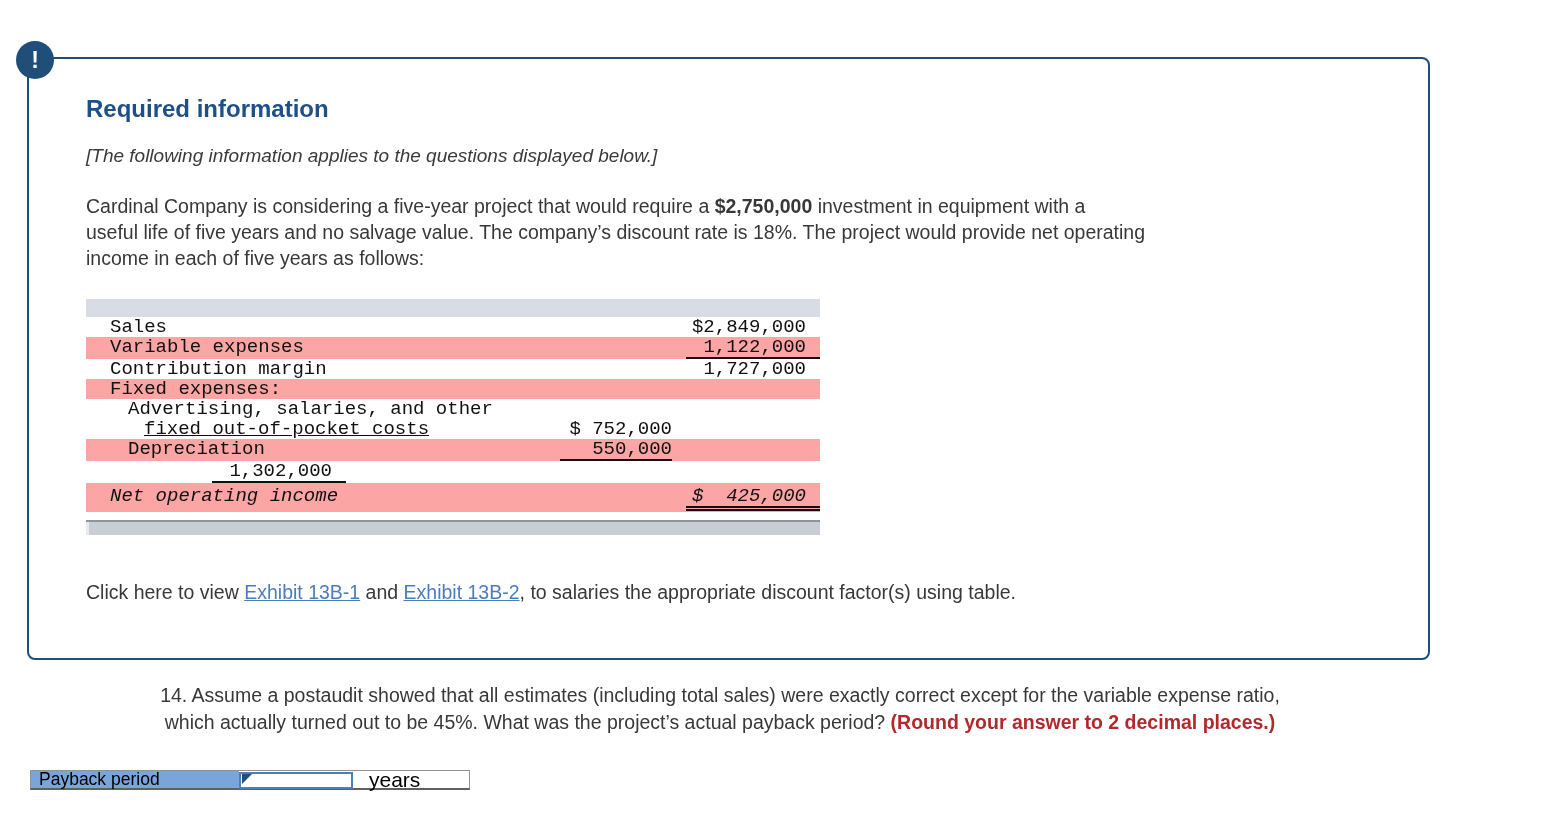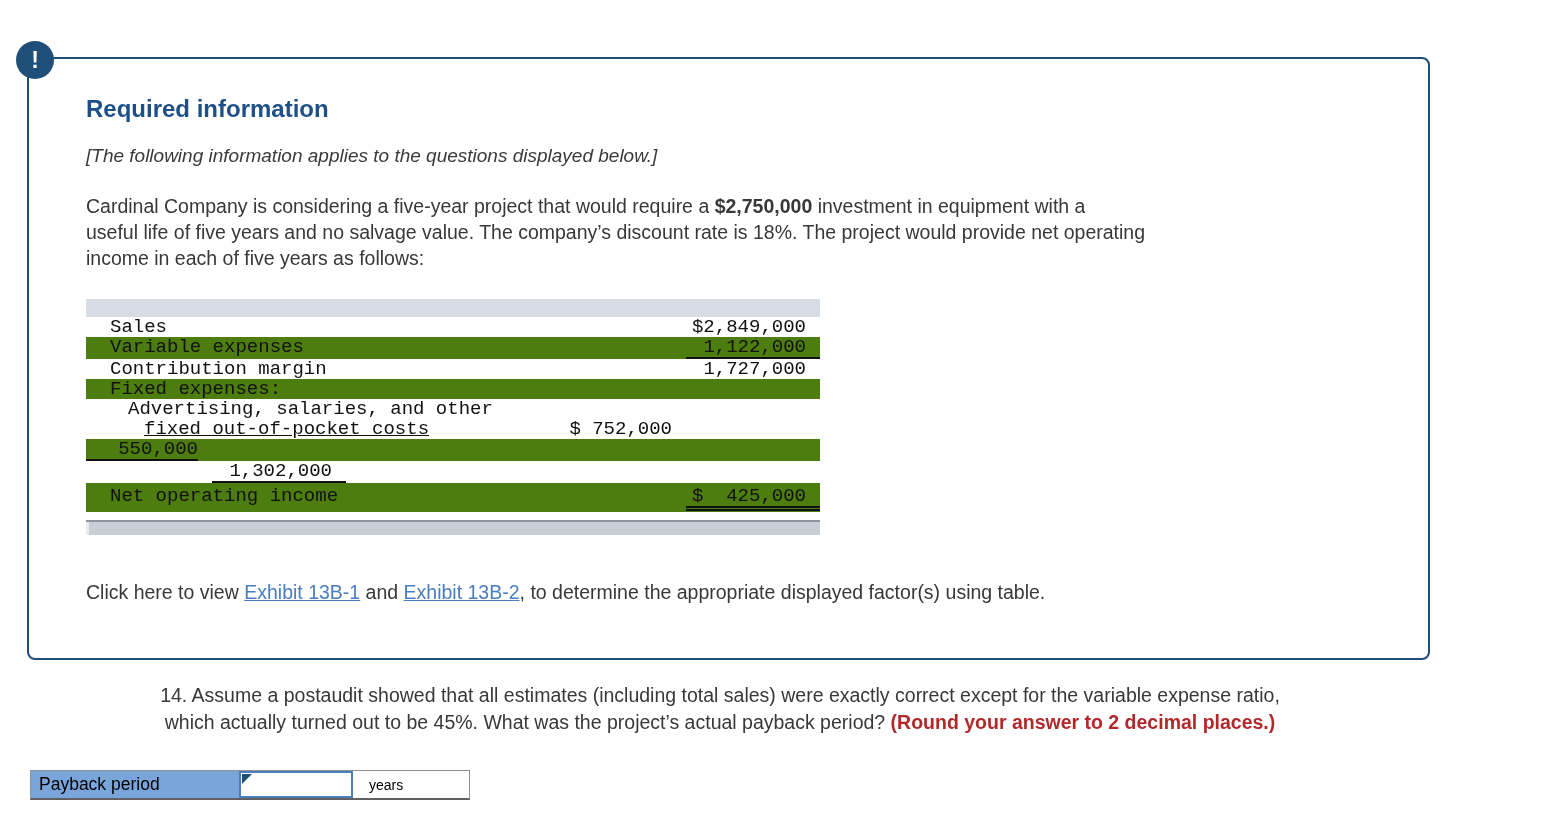--- a/index.html
+++ b/index.html
@@ -24,22 +24,22 @@
   }
   .req-heading { margin:0; font-size:24px; font-weight:bold; color:#1e4f87; }
   .subnote { margin:22px 0 0; font-style:italic; font-size:19px; color:#3a3a3a; }
   .para { margin:26px 0 0; font-size:19.5px; line-height:26px; white-space:pre-wrap; }
   .para strong { font-weight:bold; }
 
   
   .income-table { margin-top:28px; width:734px; font-family:"Liberation Mono", monospace; font-size:19px; color:#111; }
   .tbl-bar-top { height:18px; background:#d7dce5; }
   .tbl-row { display:flex; line-height:20px; }
-  .tbl-row.stripe { background:#4d7c0f; }
-  .tbl-row.tall { padding:3px 0 4px; }
+  .tbl-row.stripe { background:#fca5a5; }
+  .tbl-row.tall { padding:3px 0 4px;font-style:italic; }
   .tbl-label { flex:1; white-space:pre; }
   .indent-0 { padding-left:24px; }
   .indent-1 { padding-left:42px; }
   .indent-2 { padding-left:58px;text-decoration:underline; }
   .tbl-col2 { width:112px; text-align:right; white-space:pre; margin-right:14px; box-sizing:border-box; }
   .tbl-col3 { width:134px; text-align:right; white-space:pre; padding-right:14px; box-sizing:border-box; }
   .ul { border-bottom:2px solid #111; }
   .dbl { border-bottom:2px solid #111; position:relative; }
   .dbl::after { content:""; position:absolute; left:0; right:0; bottom:-5px; height:2px; background:#111; }
   .tbl-bar-bottom {
@@ -50,40 +50,40 @@
 
   .exhibit-line { margin:46px 0 0; font-size:19.5px; color:#383838; }
   .lnk { color:#4a7dbf; text-decoration:underline; cursor:pointer; }
 
   
   .question { margin:22px 0 0 20px; max-width:1400px; font-size:19.5px; line-height:27px; white-space:pre-wrap; color:#383838;text-align:center; }
   .red-em { color:#b3282b; font-weight:bold; }
 
   
   .answer-row {
-    display:flex; margin:34px 0 18px 30px; width:440px; height:30px;
+    display:flex; margin:34px 0 18px 30px; width:440px; height:20px;
     box-sizing:border-box; border:1px solid #919191; border-bottom:2px solid #606060;
     background:#fff; align-items:stretch;
   }
   .answer-label {
     width:208px; box-sizing:border-box; background:#7aa5da; color:#000;
     font-size:17.5px; display:flex; align-items:center; padding-left:8px;
   }
   .answer-cell { flex:1; position:relative; display:flex; align-items:center; }
   .input-wrap { position:absolute; left:0; top:0; bottom:0; width:114px; }
   .answer-input {
     width:114px; height:100%; box-sizing:border-box; margin:0;
     border:2px solid #4a7ebd; padding:0 4px; font-size:16px;
     font-family:"Liberation Sans", sans-serif; outline:none; background:#fff;
   }
   .flag {
     position:absolute; left:3px; top:3px; width:0; height:0; z-index:2;
     border-top:10px solid #1f4e79; border-right:10px solid transparent;
   }
-  .unit { margin-left:130px; font-size:14px; color:#000; }
+  .unit { margin-left:130px; font-size:21px; color:#000; }
 </style>
 </head>
 <body>
 
 <div>
 
   <div class="notice-wrap">
     <div class="notice-box">
       <h2 class="req-heading">Required information</h2>
       <p class="subnote">[The following information applies to the questions displayed below.]</p>
@@ -118,37 +118,38 @@
               <div class="tbl-label indent-1">Advertising, salaries, and other</div>
               <div class="tbl-col2"></div>
               <div class="tbl-col3"></div>
             </div>
             <div class="tbl-row">
               <div class="tbl-label indent-2">fixed out-of-pocket costs</div>
               <div class="tbl-col2">$ 752,000</div>
               <div class="tbl-col3"></div>
             </div>
             <div class="tbl-row stripe">
+              <div class="tbl-label indent-1">Depreciation</div>
               <div class="tbl-col2 ul">550,000</div>
               <div class="tbl-col3"></div>
             </div>
             <div class="tbl-row">
               <div class="tbl-col2"></div>
               <div class="tbl-col3 ul">1,302,000</div>
             </div>
             <div class="tbl-row stripe tall">
               <div class="tbl-label indent-0">Net operating income</div>
               <div class="tbl-col2"></div>
               <div class="tbl-col3 dbl">$  425,000</div>
             </div>
           </div>
         <div class="tbl-bar-bottom"></div>
       </div>
 
-      <p class="exhibit-line"><span>Click here to view </span><a class="lnk" href="#">Exhibit 13B-1</a><span> and </span><a class="lnk" href="#">Exhibit 13B-2</a><span>, to determine the appropriate displayed factor(s) using table.</span></p>
+      <p class="exhibit-line"><span>Click here to view </span><a class="lnk" href="#">Exhibit 13B-1</a><span> and </span><a class="lnk" href="#">Exhibit 13B-2</a><span>, to salaries the appropriate discount factor(s) using table.</span></p>
     </div>
     <div class="alert-circle">
         <span>!</span>
       </div>
   </div>
 
   <p class="question"><span>14.</span><span> Assume a postaudit showed that all estimates (including total sales) were exactly correct except for the variable expense ratio,
 which actually turned out to be 45%. What was the project’s actual payback period? </span><strong class="red-em">(Round your answer to 2 decimal places.)</strong></p>
 
   <div class="answer-row">

